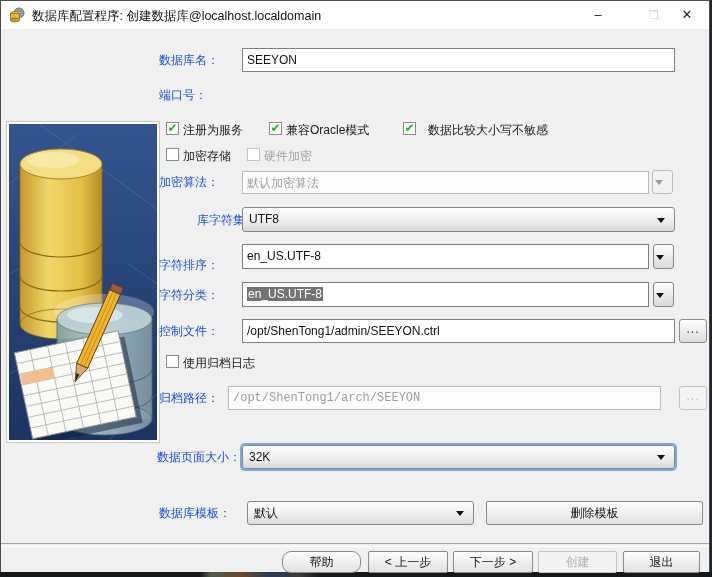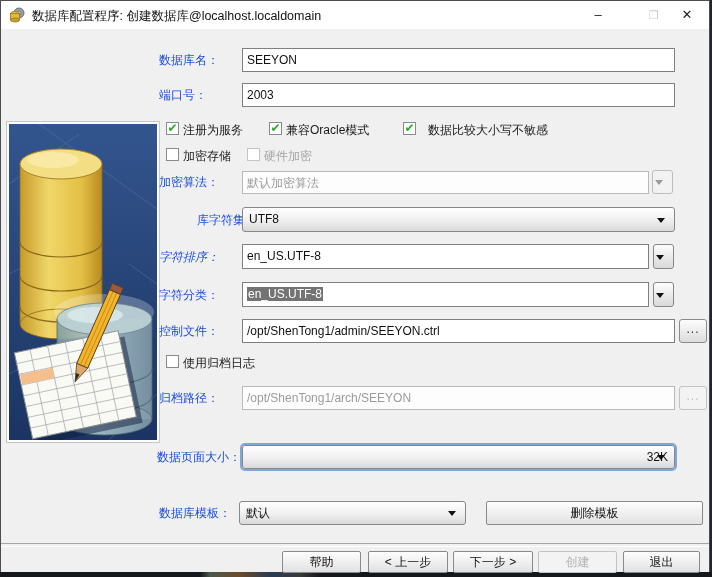--- a/index.html
+++ b/index.html
@@ -18,21 +18,21 @@
   
   .body{position:absolute;left:0;top:28px;width:708px;height:543px;background:#f0f0f0;}
   .art-panel{position:absolute;left:6px;top:93px;width:148px;height:316px;border:2px solid #fdfdfd;
     box-shadow:0 0 0 1px #c8c8c8;background:#223c6b;}
   .lbl{position:absolute;font-size:12px;color:#1d4ed8;white-space:nowrap;}
   .inp{position:absolute;height:24px;background:#fff;border:1px solid #7f7f7f;box-sizing:border-box;
     font-size:12px;color:#111;line-height:22px;padding:0 4px;white-space:nowrap;overflow:hidden;}
   .inp.dis{border-color:#b9b9b9;color:#9b9b9b;background:#fdfdfd;}
   .combo1{position:absolute;height:25px;border:1px solid #878787;border-radius:3px;box-sizing:border-box;
     background:linear-gradient(#ffffff,#efefef 55%,#d9d9d9);font-size:12px;color:#111;line-height:23px;padding:0 6px;}
-  .combo1.focus{box-shadow:0 0 0 2px #7da7d9;text-align:right;}
+  .combo1.focus{box-shadow:0 0 0 2px #7da7d9;}
   .arrow{position:absolute;right:9px;top:50%;margin-top:-2px;width:0;height:0;
     border-left:4px solid transparent;border-right:4px solid transparent;border-top:5px solid #111;}
   .arrow.dim{border-top-color:#9a9a9a;}
   .combo-btn{position:absolute;width:21px;height:25px;border:1px solid #878787;border-radius:3px;box-sizing:border-box;
     background:linear-gradient(#fdfdfd,#d9d9d9);}
   .combo-btn.dis{border-color:#bdbdbd;background:#f2f2f2;}
   .cb{position:absolute;width:13px;height:13px;background:#fff;border:1px solid #8a8a8a;box-sizing:border-box;
     text-align:center;line-height:11px;font-size:12px;color:#2faa2f;font-weight:bold;}
   .cb.dis{border-color:#c4c4c4;}
   .cb-lbl{position:absolute;font-size:12px;color:#1b1b1b;white-space:nowrap;}
@@ -154,21 +154,20 @@
             <polygon points="70.5,250.5 67.2,249 66,258" fill="#2a2a2a"></polygon>
             <polygon points="100.5,165.6 111.5,170.4 114.3,164 103.3,159.2" fill="#9a5a42" stroke="#5a3c14" stroke-width="0.9"></polygon>
           </g>
         </svg>
       </div>
 
       <span class="lbl" style="left:158px;top:23px;">数据库名：</span>
       <div class="inp" style="left:241px;top:19px;width:433px;">SEEYON</div>
 
       <span class="lbl" style="left:158px;top:58px;">端口号：</span>
-      <div class="inp" style="left:241px;top:54px;width:433px;">2003</div>
 
       <span class="cb" style="left:165px;top:93px;"><span>✔</span></span>
       <span class="cb-lbl" style="left:182px;top:93px;">注册为服务</span>
       <span class="cb" style="left:268px;top:93px;"><span>✔</span></span>
       <span class="cb-lbl" style="left:285px;top:93px;">兼容Oracle模式</span>
       <span class="cb" style="left:402px;top:93px;"><span>✔</span></span>
       <span class="cb-lbl" style="left:419px;top:93px;margin-left:8px;">数据比较大小写不敏感</span>
 
       <span class="cb" style="left:165px;top:119px;"></span>
       <span class="cb-lbl" style="left:182px;top:119px;">加密存储</span>
@@ -180,21 +179,21 @@
       <div class="combo-btn dis" style="left:651px;top:141px;height:24px;">
           <span class="arrow dim"></span>
         </div>
 
       <span class="lbl" style="left:158px;top:183px;padding-left:38px;">库字符集：</span>
       <div class="combo1" style="left:241px;top:178px;width:433px;">
         <span>UTF8</span>
         <span class="arrow"></span>
       </div>
 
-      <span class="lbl" style="left:158px;top:220px;font-style:italic;">字符排序：</span>
+      <span class="lbl" style="left:158px;top:228px;">字符排序：</span>
       <div class="inp" style="left:241px;top:215px;width:407px;height:25px;line-height:23px;">en_US.UTF-8</div>
       <div class="combo-btn" style="left:652px;top:215px;">
           <span class="arrow"></span>
         </div>
 
       <span class="lbl" style="left:158px;top:258px;">字符分类：</span>
       <div class="inp" style="left:241px;top:253px;width:407px;height:25px;line-height:23px;">
         <span class="sel-hl">en_US.UTF-8</span>
       </div>
       <div class="combo-btn" style="left:652px;top:253px;">
@@ -202,39 +201,39 @@
         </div>
 
       <span class="lbl" style="left:158px;top:294px;">控制文件：</span>
       <div class="inp" style="left:241px;top:290px;width:433px;">/opt/ShenTong1/admin/SEEYON.ctrl</div>
       <div class="browse" style="left:678px;top:290px;">...</div>
 
       <span class="cb" style="left:165px;top:326px;"></span>
       <span class="cb-lbl" style="left:182px;top:326px;">使用归档日志</span>
 
       <span class="lbl" style="left:158px;top:361px;">归档路径：</span>
-      <div class="inp dis" style="left:241px;top:357px;width:433px;">/opt/ShenTong1/arch/SEEYON</div>
+      <div class="inp dis" style="left:227px;top:357px;width:433px;font-family:Liberation Mono, monospace;">/opt/ShenTong1/arch/SEEYON</div>
       <div class="browse dis" style="left:678px;top:357px;">...</div>
 
       <span class="lbl" style="left:156px;top:420px;">数据页面大小：</span>
       <div class="combo1 focus" style="left:241px;top:416px;width:433px;height:24px;line-height:22px;">
         <span>32K</span>
         <span class="arrow"></span>
       </div>
 
       <span class="lbl" style="left:158px;top:476px;">数据库模板：</span>
-      <div class="combo1" style="left:238px;top:472px;width:227px;height:24px;line-height:22px;">
+      <div class="combo1" style="left:246px;top:472px;width:227px;height:24px;line-height:22px;">
         <span>默认</span>
         <span class="arrow"></span>
       </div>
       <div class="btn" style="left:485px;top:472px;width:217px;height:24px;line-height:22px;">删除模板</div>
 
       <div class="separator" style="top:514px;"></div>
 
-      <div class="btn" style="left:281px;top:522px;width:79px;">帮助</div>
+      <div class="btn" style="left:281px;top:522px;width:79px;border-radius:9px;">帮助</div>
       <div class="btn" style="left:367px;top:522px;width:80px;">&lt; 上一步</div>
       <div class="btn" style="left:452px;top:522px;width:80px;">下一步 &gt;</div>
       <div class="btn" style="left:622px;top:522px;width:77px;">退出</div>
       <div class="btn dis" style="left:537px;top:522px;width:79px;">创建</div>
 
     </div>
   </div>
 </div>
 
 </body></html>

